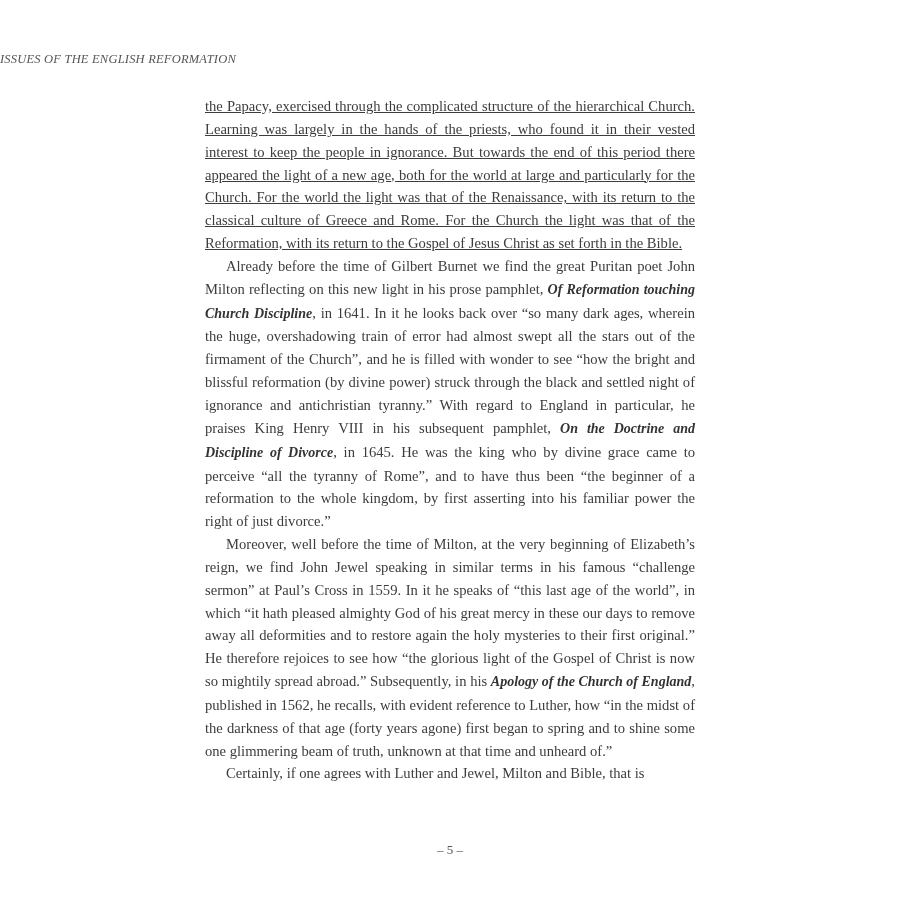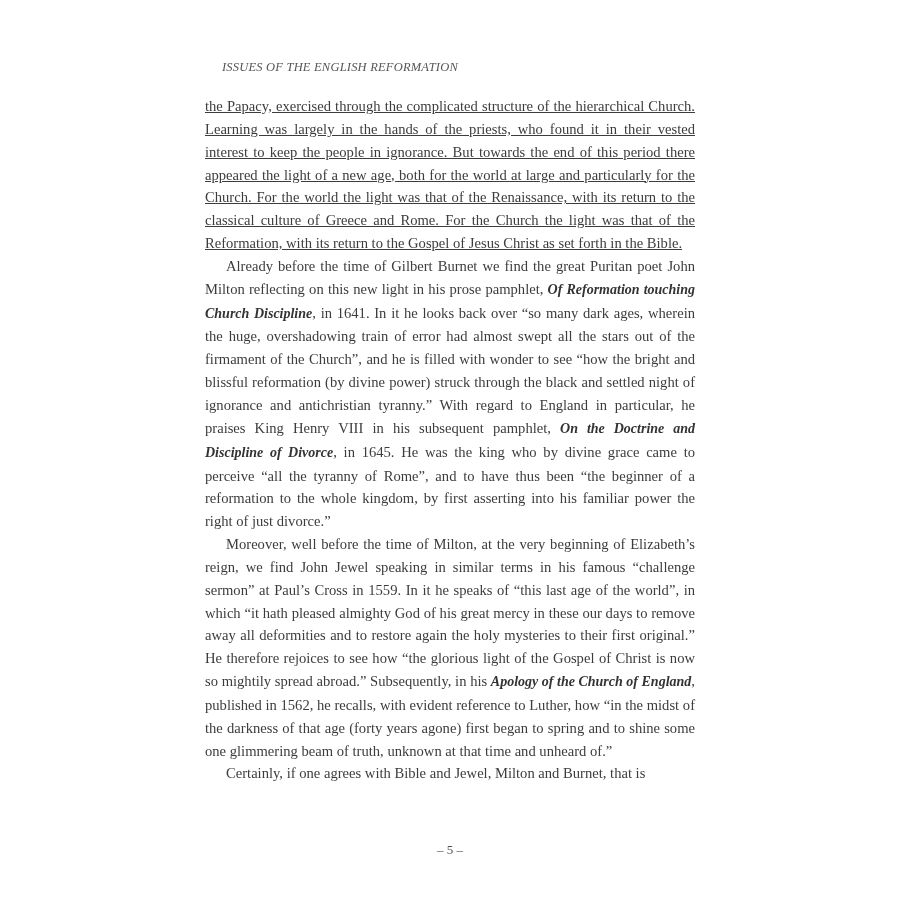--- a/index.html
+++ b/index.html
@@ -10,24 +10,24 @@
     body {
       width: 900px;
       height: 900px;
       position: relative;
       overflow: hidden;
       font-family: "Liberation Serif", "DejaVu Serif", serif;
       color: #3a3a3a;
     }
     .running-head {
       position: absolute;
-      top: 60px;
+      top: 52px;
       left: 0;
       width: 680px;
-      text-align: center;
+      text-align: left;
       font-style: italic;
       font-size: 12.5px;
       letter-spacing: 0.2px;
       color: #555555;
     }
     .text-block {
       position: absolute;
       top: 95px;
       left: 205px;
       width: 490px;
@@ -70,18 +70,18 @@
     <p class="no-indent">
       <span>the Papacy, exercised through the complicated structure of the hierarchical Church.  Learning was largely in the hands of the priests, who found it in their vested interest to keep the people in ignorance.  But towards the end of this period there appeared the light of a new age, both for the world at large and particularly for the Church.  For the world the light was that of the Renaissance, with its return to the classical culture of Greece and Rome. For the Church the light was that of the Reformation, with its return to the Gospel of Jesus Christ as set forth in the Bible.</span>
     </p>
     <p>
       <span>Already before the time of Gilbert Burnet we find the great Puritan poet John Milton reflecting on this new light in his prose pamphlet, </span><em>Of Reformation touching Church Discipline</em><span>, in 1641.  In it he looks back over “so many dark ages, wherein the huge, overshadowing train of error had almost swept all the stars out of the firmament of the Church”, and he is filled with wonder to see “how the bright and blissful reformation (by divine power) struck through the black and settled night of ignorance and antichristian tyranny.” With regard to England in particular, he praises King Henry VIII in his subsequent pamphlet, </span><em>On the Doctrine and Discipline of Divorce</em><span>, in 1645.  He was the king who by divine grace came to perceive “all the tyranny of Rome”, and to have thus been “the beginner of a reformation to the whole kingdom, by first asserting into his familiar power the right of just divorce.”</span>
     </p>
     <p>
       <span>Moreover, well before the time of Milton, at the very beginning of Elizabeth’s reign, we find John Jewel speaking in similar terms in his famous “challenge sermon” at Paul’s Cross in 1559.  In it he speaks of “this last age of the world”, in which “it hath pleased almighty God of his great mercy in these our days to remove away all deformities and to restore again the holy mysteries to their first original.”  He therefore rejoices to see how “the glorious light of the Gospel of Christ is now so mightily spread abroad.” Subsequently, in his </span><em>Apology of the Church of England</em><span>, published in 1562, he recalls, with evident reference to Luther, how “in the midst of the darkness of that age (forty years agone) first began to spring and to shine some one glimmering beam of truth, unknown at that time and unheard of.”</span>
     </p>
     <p>
-      <span>Certainly, if one agrees with Bible and Jewel, Milton and Burnet, that is</span>
+      <span>Certainly, if one agrees with Luther and Jewel, Milton and Bible, that is</span>
     </p>
   </div>
 
   <div class="folio">– 5 –</div>
 </div>
 
 </body></html>

